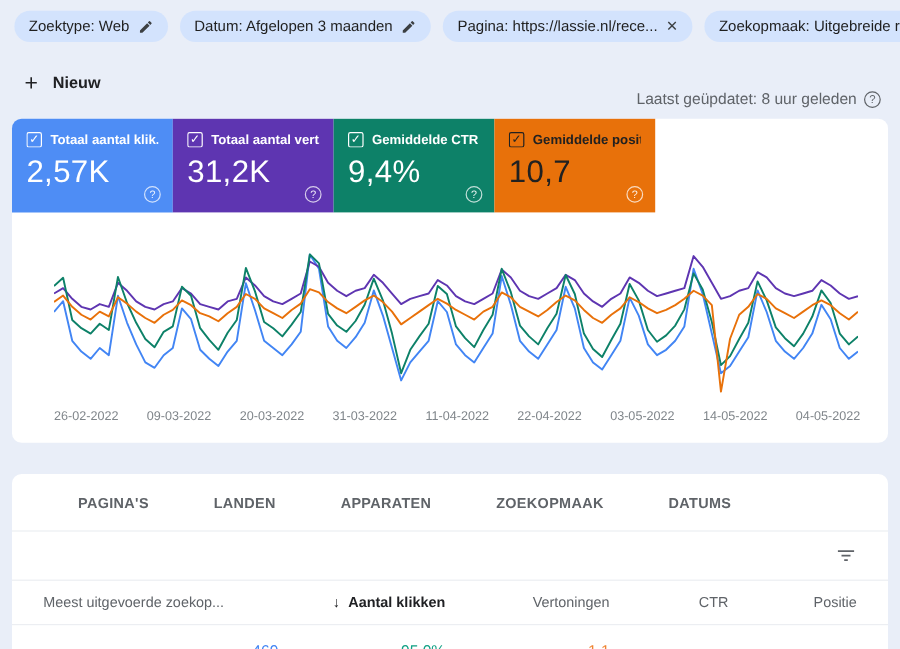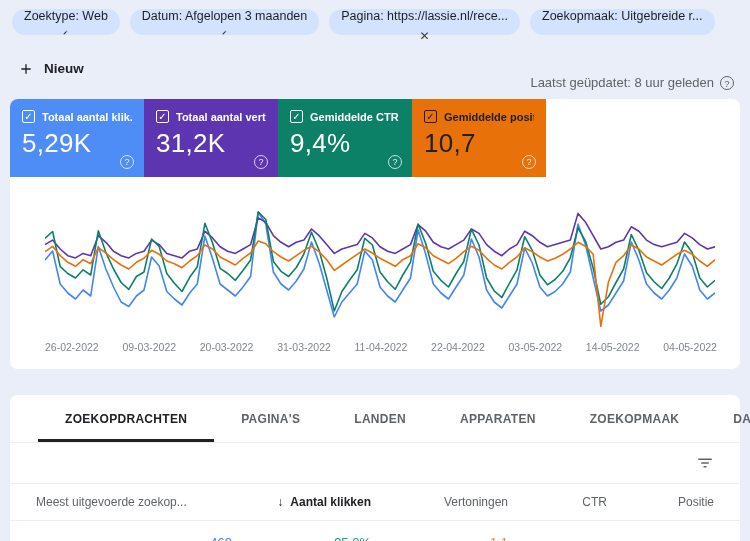--- a/index.html
+++ b/index.html
@@ -8,21 +8,21 @@
     background:#e9eef8;
     font-family:"Liberation Sans","DejaVu Sans",sans-serif;
     color:#202124;
     position:relative;
   }
   
   .chips-row { display:flex; gap:10px; padding:9px 12px 0 12px; align-items:center; }
   .chip {
     display:inline-flex; align-items:center; gap:7px;
     height:26px; padding:0 12px; border-radius:16px;
-    background:#d3e3fd; font-size:12.5px; color:#1f1f1f; cursor:pointer; white-space:nowrap;flex-direction:column;
+    background:#d3e3fd; font-size:12.5px; color:#1f1f1f; cursor:pointer; white-space:nowrap;
   }
   .chip svg { width:13px; height:13px; fill:#3c4043; }
   .chip .x { font-size:12px; color:#3c4043; line-height:1; }
   
   .toolbar { display:flex; justify-content:space-between; align-items:center; padding:12px 16px 9px 18px; }
   .nieuw { display:inline-flex; align-items:center; gap:10px; font-size:13.5px; font-weight:700; color:#202124; cursor:pointer; }
   .nieuw svg { width:16px; height:16px; fill:#202124; }
   .updated { display:inline-flex; align-items:center; gap:6px; font-size:13px; color:#5f6368;margin-top:28px; }
   .qmark {
     display:inline-block; width:14px; height:14px; border:1px solid #5f6368; border-radius:50%;
@@ -104,21 +104,21 @@
   </span>
 </div>
 
 <div class="panel">
   <div class="cards">
     <div class="card" style="background: rgb(78, 141, 245); color: rgb(255, 255, 255);">
       <div class="card-head">
         <span class="cbx">✓</span>
         <span>Totaal aantal klik...</span>
       </div>
-      <div class="card-value">5,29K</div>
+      <div class="card-value">2,57K</div>
       <span class="help">?</span>
     </div>
     <div class="card" style="background: rgb(94, 53, 177); color: rgb(255, 255, 255);">
       <div class="card-head">
         <span class="cbx">✓</span>
         <span>Totaal aantal vert...</span>
       </div>
       <div class="card-value">31,2K</div>
       <span class="help">?</span>
     </div>
@@ -155,21 +155,20 @@
       <span>22-04-2022</span>
       <span>03-05-2022</span>
       <span>14-05-2022</span>
       <span>04-05-2022</span>
     </div>
   </div>
 </div>
 
 <div class="panel table-panel">
   <div class="tabs">
-    <span class="tab active">ZOEKOPDRACHTEN</span>
     <span class="tab">PAGINA'S</span>
     <span class="tab">LANDEN</span>
     <span class="tab">APPARATEN</span>
     <span class="tab">ZOEKOPMAAK</span>
     <span class="tab">DATUMS</span>
   </div>
   <div class="filter-row">
     <svg viewBox="0 0 24 24">
         <path d="M3 6h18v2H3zm4 5h10v2H7zm3 5h4v2h-4z"></path>
       </svg>

